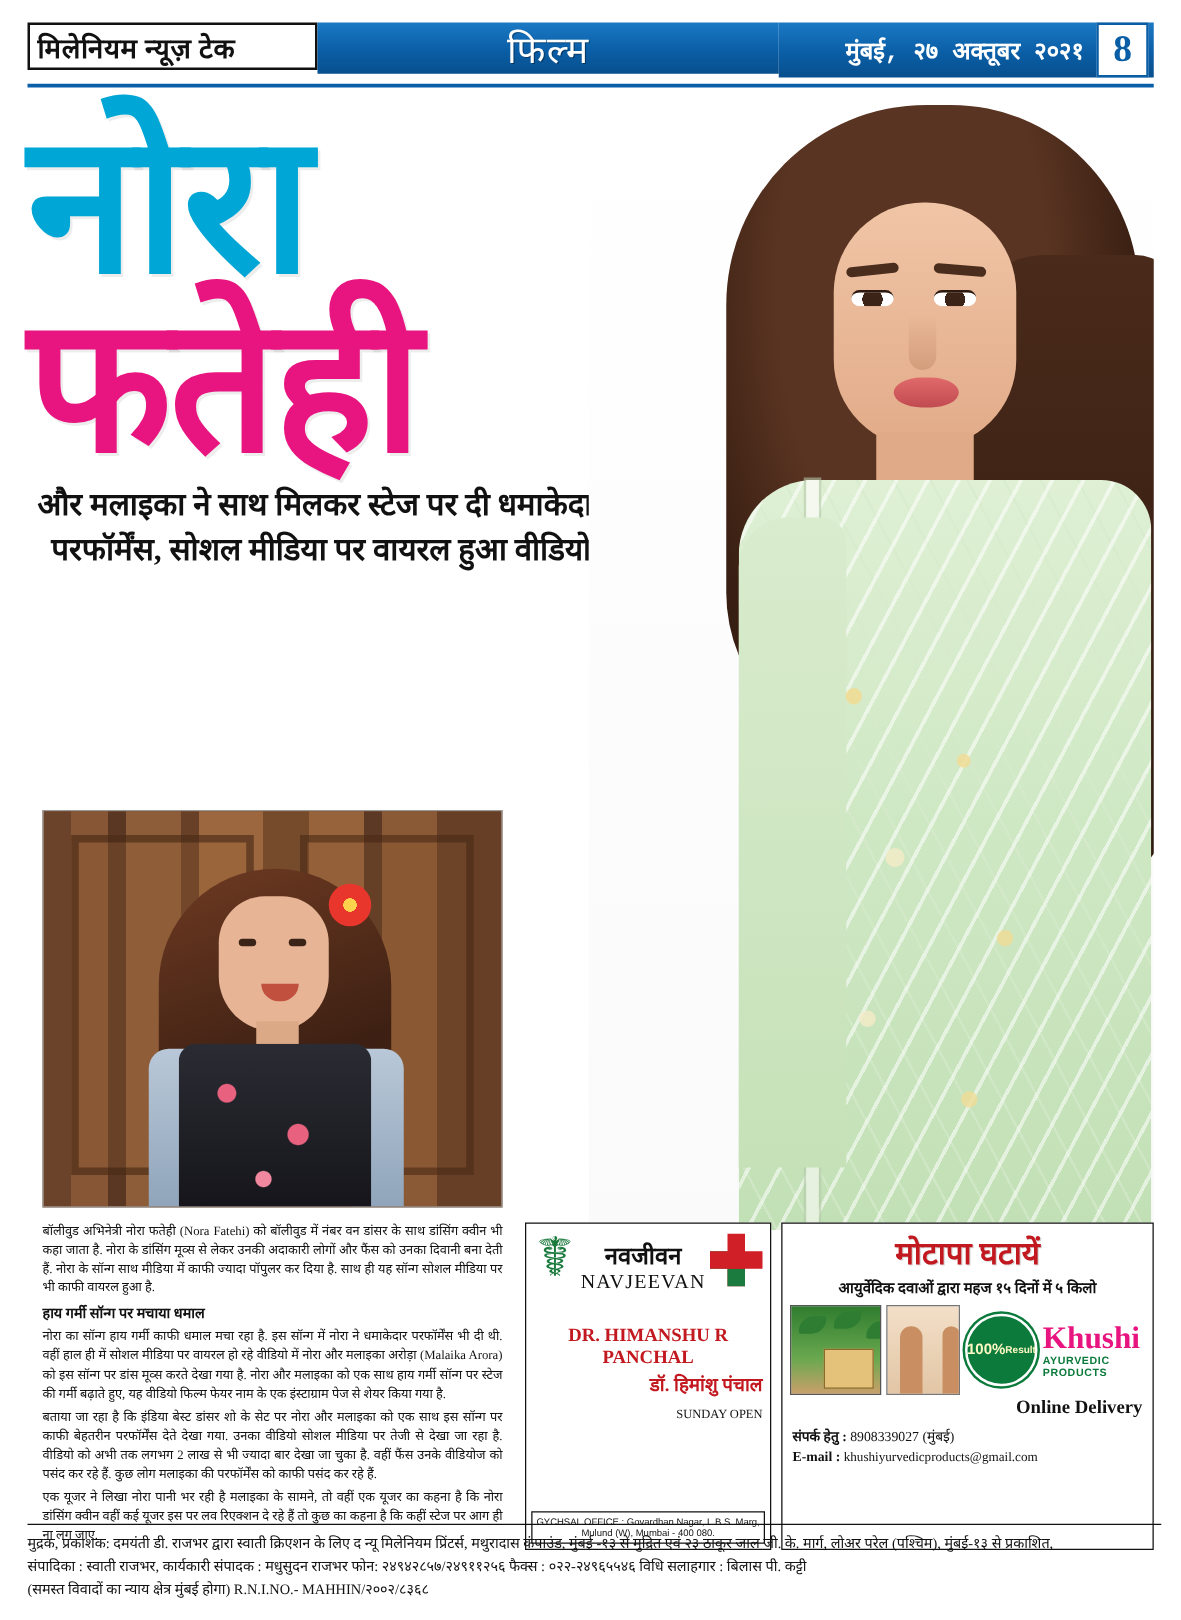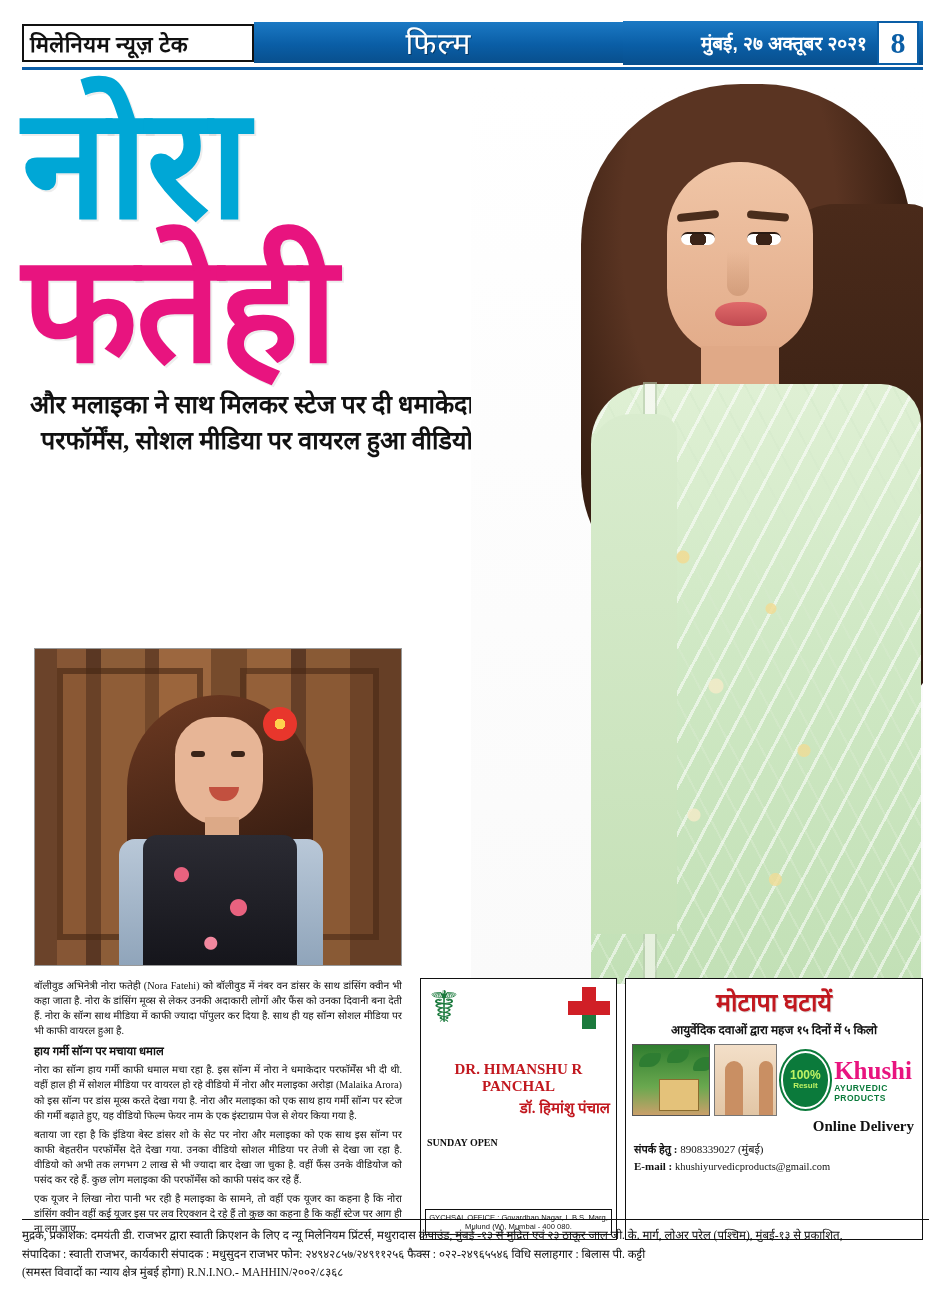--- a/index.html
+++ b/index.html
@@ -14,21 +14,21 @@
   }
   .page {
     position: absolute; inset: 0;
     padding: 18px 22px 10px 22px;
   }
 
   
   .masthead {
     position: relative;
     height: 52px;
-    display: flex; align-items: center;
+    display: flex; align-items: flex-start;
     border-bottom: 3px solid #0b5ea8;
   }
   .mast-left {
     width: 232px;
     background: #ffffff;
     display: flex; align-items: center;
     border: 2px solid #111;
     padding: 2px 6px;
   }
   .mast-left .logo-text {
@@ -51,21 +51,21 @@
   }
   .mast-right {
     width: 300px;
     background: linear-gradient(180deg,#1b79c4 0%, #0a5ea6 55%, #084f8d 100%);
     color: #fff;
     display: flex; align-items: center; justify-content: flex-end;
     gap: 10px; padding-right: 4px;
   }
   .mast-right .dateline {
     font-size: 19px; font-weight: bold;
-    font-family: Liberation Sans, sans-serif;
+    font-family: Liberation Mono, monospace;
     white-space: nowrap;
   }
   .page-number {
     width: 42px; height: 44px;
     background: #ffffff; color: #0a5ea6;
     border: 2px solid #0a5ea6;
     display: flex; align-items: center; justify-content: center;
     font-size: 30px; font-weight: bold;
     font-family: "Liberation Serif", serif;
   }
@@ -310,21 +310,21 @@
     text-align:center; color:#c2181f; font-weight:bold;
     font-family:"Liberation Serif", serif; font-size: 15px; margin-top: 10px;
   }
   .doc-name-hi {
     text-align:right; color:#c2181f; font-weight:bold;
     font-family:"Liberation Serif", serif; font-size: 15px; margin-top: 2px;
   }
   .nav-cols { display:flex; gap:6px; margin-top: 12px; font-size: 9px; font-family:"Liberation Serif", serif; }
   .nav-cols .c { flex:1; line-height:1.55; }
   .nav-cols .c div { white-space: nowrap; }
-  .sunday { text-align:left; font-weight:bold; font-size:10px; margin-top:20px; font-family:"Liberation Serif", serif;}
+  .sunday { text-align:right; font-weight:normal; font-size:10px; margin-top:8px; font-family:"Liberation Serif", serif;}
   .addr-bar {
     position:absolute; left:4px; right:4px; bottom:4px;
     border:1px solid #111; font-size: 7.6px; text-align:center; padding: 3px 2px;
     font-family:"Liberation Sans", sans-serif;
   }
 
   .khushi-title {
     text-align:center; color:#c2181f; font-weight:bold;
     font-family:"Liberation Serif", serif; font-size: 25px; padding-top: 5px;
     text-shadow: 1px 1px 0 rgba(0,0,0,.15);
@@ -346,22 +346,22 @@
     width: 74px; height: 72px; background: linear-gradient(180deg,#f3dfc8,#e2c6a5);
     border:1px solid #777; position:relative; overflow:hidden;
   }
   .slim-img .fig {
     position:absolute; bottom:0; width: 18px; height: 54px; background:#c98f63; border-radius: 9px 9px 0 0;
   }
   .slim-img .f1 { left: 10px; }
   .slim-img .f2 { left: 44px; width: 14px; }
   .badge100 {
     width: 58px; height: 58px; border-radius: 50%;
-    background: #0b7a3b; color: #bef264;
-    display:flex; flex-direction:column; align-items:center; justify-content:center;
+    background: #0b7a3b; color: #fef9c3;
+    display:flex; flex-direction:row; align-items:center; justify-content:center;
     font-size: 12px; font-weight:bold; line-height:1.1; border: 2px solid #fff;
     box-shadow: 0 0 0 2px #0b7a3b;
   }
   .badge100 small { font-size: 8px; font-weight:bold; }
   .khushi-brand { flex:1; text-align:left; padding-right: 4px; }
   .khushi-brand .kb1 {
     font-family:"Liberation Serif", serif; font-weight:bold; font-size: 25px; color:#e8147f; line-height:1;
   }
   .khushi-brand .kb2 {
     font-size: 8.5px; font-weight:bold; color:#0b7a3b; letter-spacing: .5px;
@@ -454,20 +454,24 @@
       <p>नोरा का सॉन्ग हाय गर्मी काफी धमाल मचा रहा है. इस सॉन्ग में नोरा ने धमाकेदार परफॉर्मेंस भी दी थी. वहीं हाल ही में सोशल मीडिया पर वायरल हो रहे वीडियो में नोरा और मलाइका अरोड़ा (Malaika Arora) को इस सॉन्ग पर डांस मूव्स करते देखा गया है. नोरा और मलाइका को एक साथ हाय गर्मी सॉन्ग पर स्टेज की गर्मी बढ़ाते हुए, यह वीडियो फिल्म फेयर नाम के एक इंस्टाग्राम पेज से शेयर किया गया है.</p>
       <p>बताया जा रहा है कि इंडिया बेस्ट डांसर शो के सेट पर नोरा और मलाइका को एक साथ इस सॉन्ग पर काफी बेहतरीन परफॉर्मेंस देते देखा गया. उनका वीडियो सोशल मीडिया पर तेजी से देखा जा रहा है. वीडियो को अभी तक लगभग 2 लाख से भी ज्यादा बार देखा जा चुका है. वहीं फैंस उनके वीडियोज को पसंद कर रहे हैं. कुछ लोग मलाइका की परफॉर्मेंस को काफी पसंद कर रहे हैं.</p>
       <p>एक यूजर ने लिखा नोरा पानी भर रही है मलाइका के सामने, तो वहीं एक यूजर का कहना है कि नोरा डांसिंग क्वीन वहीं कई यूजर इस पर लव रिएक्शन दे रहे हैं तो कुछ का कहना है कि कहीं स्टेज पर आग ही ना लग जाए.</p>
     </div>
 
     <div class="ads">
 
       <div class="ad ad-navjeevan">
         <div class="nav-top">
           <div class="caduceus">☤</div>
+          <div class="nav-title-wrap">
+            <div class="nav-hindi">नवजीवन</div>
+            <div class="nav-eng">NAVJEEVAN</div>
+          </div>
           <div class="cross">
             <div class="green"></div>
             <div class="green2"></div>
           </div>
         </div>
         <div class="doc-name">DR. HIMANSHU R PANCHAL</div>
         <div class="doc-name-hi">डॉ. हिमांशु पंचाल</div>
         <div class="sunday">SUNDAY OPEN</div>
         <div class="addr-bar">GYCHSAL OFFICE : Govardhan Nagar, L.B.S. Marg, Mulund (W), Mumbai - 400 080.</div>
       </div>

